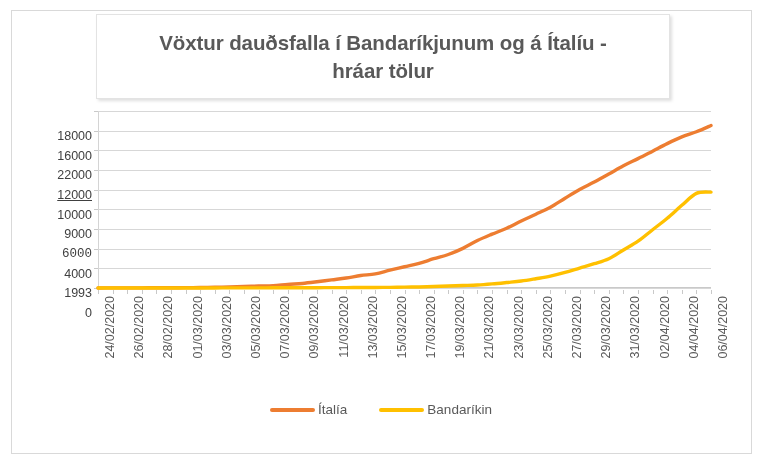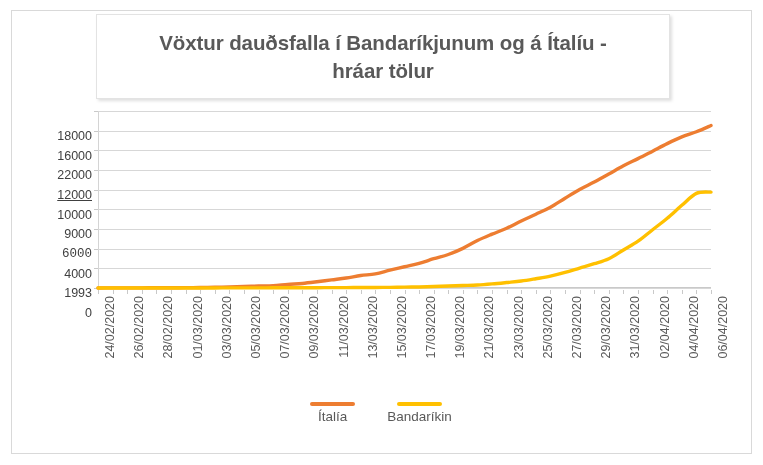--- a/index.html
+++ b/index.html
@@ -151,21 +151,20 @@
     top: 402px;
     display: flex;
     justify-content: center;
     align-items: center;
     gap: 32px;
   }
   .legend-item {
     display: flex;
     align-items: center;
     gap: 3px;
-    flex-direction: column;
   }
   .legend-swatch {
     display: block;
     width: 45px;
     height: 4px;
     border-radius: 2px;
   }
   .legend-text {
     font-size: 13.5px;
     color: #595959;

